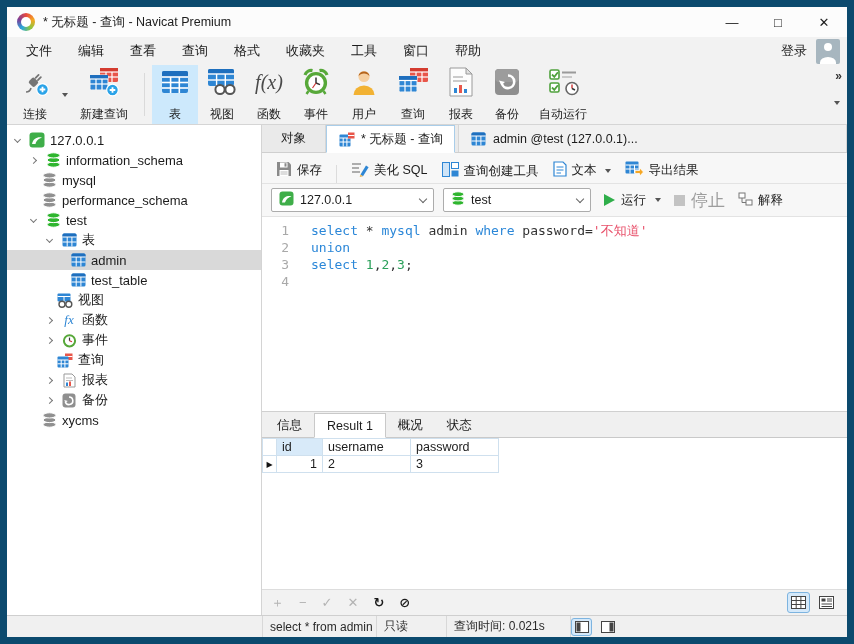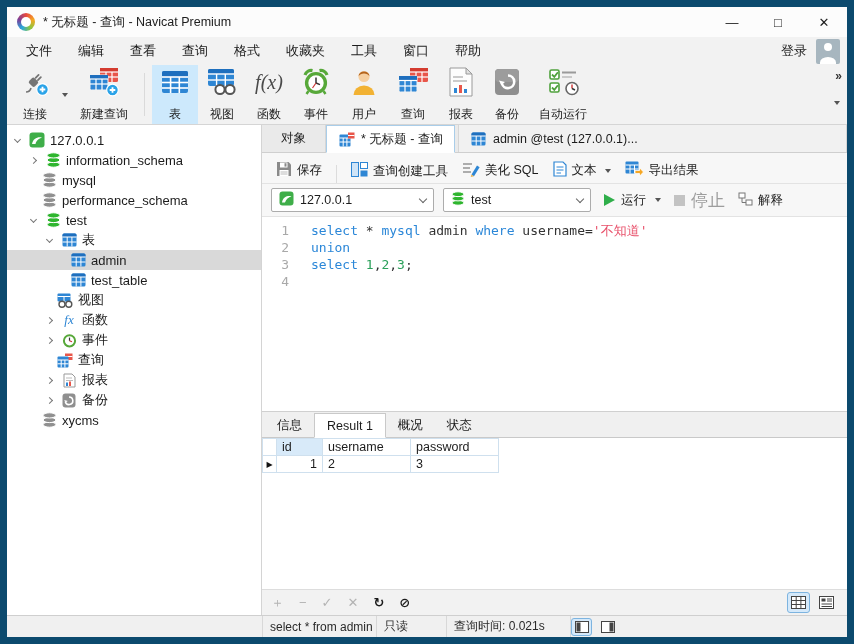--- a/index.html
+++ b/index.html
@@ -623,41 +623,41 @@
                 <rect x="3.5" y="9" width="9" height="6" fill="#fff"></rect>
                 <line x1="4.5" y1="11" x2="11.5" y2="11" stroke="#bbb"></line>
                 <line x1="4.5" y1="13" x2="11.5" y2="13" stroke="#bbb"></line>
               </svg>
           </span>
           <span>保存</span>
         </div>
         <div class="qt-sep"></div>
         <div class="qt-btn">
           <span>
-            <svg width="17" height="15">
-                <rect x="0.5" y="0.5" width="7" height="14" fill="#cfe4f7" stroke="#2e86d4"></rect>
-                <rect x="9.5" y="0.5" width="7" height="6" fill="#fff" stroke="#2e86d4"></rect>
-                <rect x="9.5" y="8.5" width="7" height="6" fill="#2e86d4"></rect>
-              </svg>
-          </span>
-          <span>查询创建工具</span>
-        </div>
-        <div class="qt-btn">
-          <span>
             <svg width="18" height="16">
                 <g stroke="#9a9a9a" stroke-width="1.6">
                   <line x1="1" y1="3" x2="10" y2="3"></line>
                   <line x1="1" y1="7" x2="8" y2="7"></line>
                   <line x1="1" y1="11" x2="9" y2="11"></line>
                 </g>
                 <path d="M9.5 13.5 L15 4.5 l2.6 1.7 L12 15.2 z" fill="#2e86d4"></path>
                 <path d="M9.5 13.5 l2.5 1.7 l-3.3 0.8 z" fill="#e8b04a"></path>
               </svg>
           </span>
           <span>美化 SQL</span>
+        </div>
+        <div class="qt-btn">
+          <span>
+            <svg width="17" height="15">
+                <rect x="0.5" y="0.5" width="7" height="14" fill="#cfe4f7" stroke="#2e86d4"></rect>
+                <rect x="9.5" y="0.5" width="7" height="6" fill="#fff" stroke="#2e86d4"></rect>
+                <rect x="9.5" y="8.5" width="7" height="6" fill="#2e86d4"></rect>
+              </svg>
+          </span>
+          <span>查询创建工具</span>
         </div>
         <div class="qt-btn">
           <span>
             <svg width="14" height="16">
                 <path d="M1 1 h9 l3 3 v11 h-12 z" fill="#fff" stroke="#2e86d4" stroke-width="1.2"></path>
                 <g stroke="#2e86d4">
                   <line x1="3.5" y1="6" x2="10.5" y2="6"></line>
                   <line x1="3.5" y1="9" x2="10.5" y2="9"></line>
                   <line x1="3.5" y1="12" x2="8" y2="12"></line>
                 </g>
@@ -724,21 +724,21 @@
                 <path d="M4 6 v4.5 h4" fill="none" stroke="#777"></path>
               </svg>
           </span>
           <span>解释</span>
         </div>
       </div>
 
       <div class="editor">
         <div class="code-line">
           <span class="ln">1</span>
-          <span class="code"><span class="kw">select</span><span class="pl"> * </span><span class="kw">mysql</span><span class="pl"> admin </span><span class="kw">where</span><span class="pl"> username=</span><span class="str">'不知道'</span></span>
+          <span class="code"><span class="kw">select</span><span class="pl"> * </span><span class="kw">mysql</span><span class="pl"> admin </span><span class="kw">where</span><span class="pl"> password=</span><span class="str">'不知道'</span></span>
         </div>
         <div class="code-line">
           <span class="ln">2</span>
           <span class="code"><span class="kw">union</span></span>
         </div>
         <div class="code-line">
           <span class="ln">3</span>
           <span class="code"><span class="kw">select</span><span class="pl"> </span><span class="num">1</span><span class="pl">,</span><span class="num">2</span><span class="pl">,</span><span class="num">3</span><span class="pl">;</span></span>
         </div>
         <div class="code-line">

